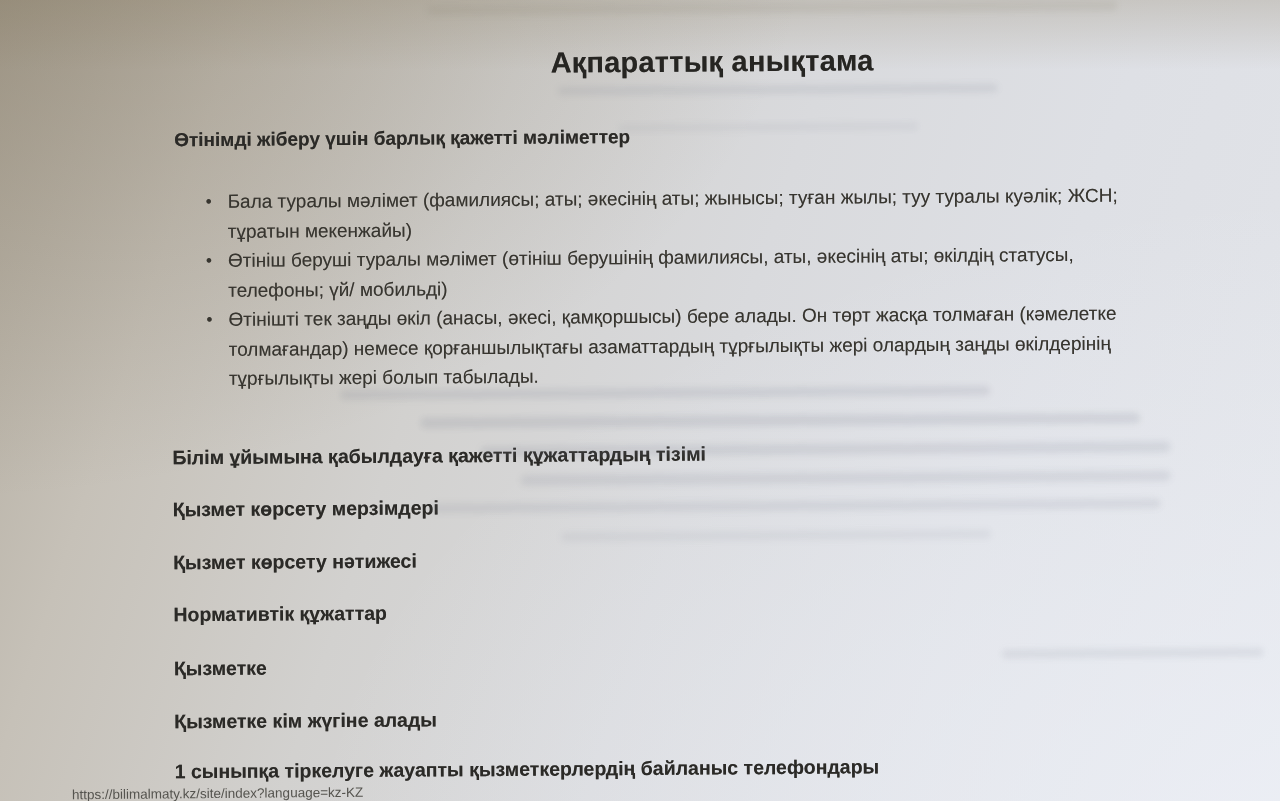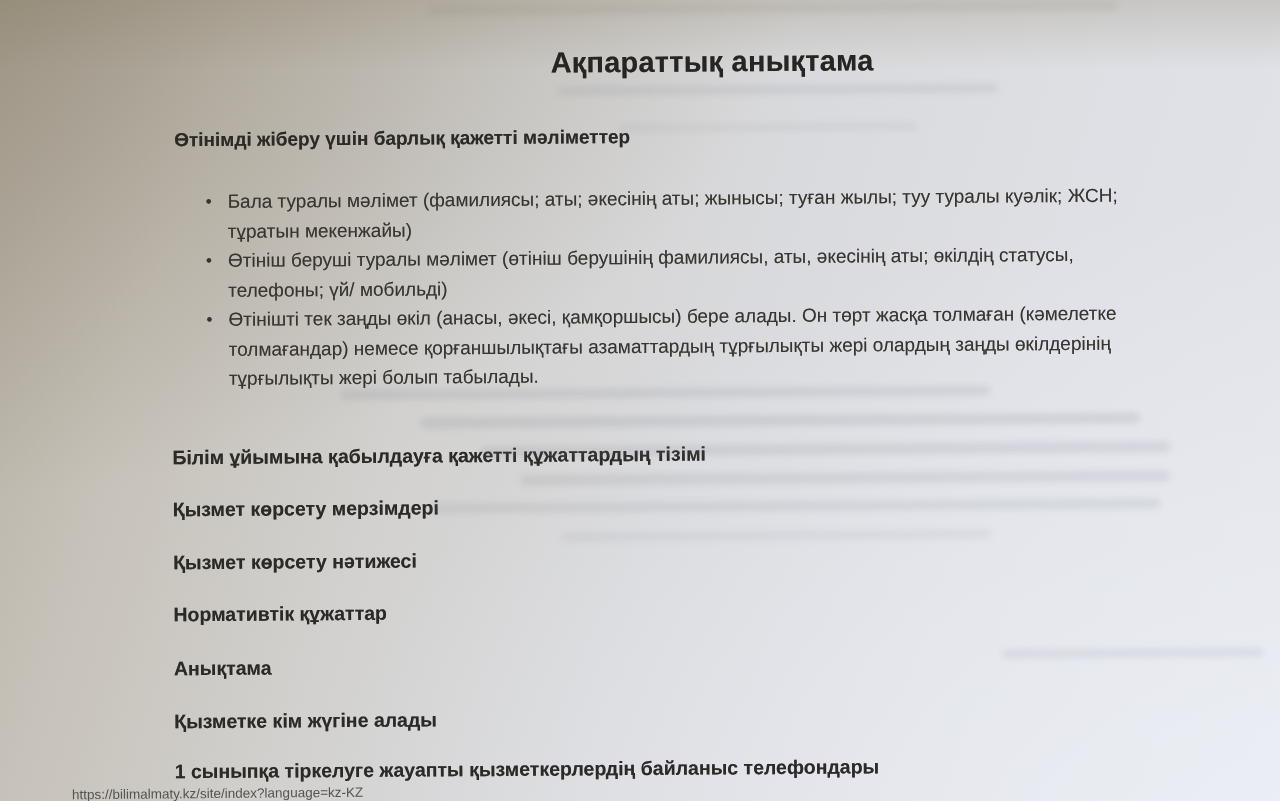--- a/index.html
+++ b/index.html
@@ -119,21 +119,21 @@
     <li>
       <span class="bullet-dot">•</span>
       <span>Өтінішті тек заңды өкіл (анасы, әкесі, қамқоршысы) бере алады. Он төрт жасқа толмаған (кәмелетке толмағандар) немесе қорғаншылықтағы азаматтардың тұрғылықты жері олардың заңды өкілдерінің тұрғылықты жері болып табылады.</span>
     </li>
   </ul>
 
   <div class="section-link" style="top:443px">Білім ұйымына қабылдауға қажетті құжаттардың тізімі</div>
   <div class="section-link" style="top:495px">Қызмет көрсету мерзімдері</div>
   <div class="section-link" style="top:548px">Қызмет көрсету нәтижесі</div>
   <div class="section-link" style="top:600px">Нормативтік құжаттар</div>
-  <div class="section-link" style="top:654px">Анықтама</div>
+  <div class="section-link" style="top:654px">Қызметке</div>
   <div class="section-link" style="top:707px">Қызметке кім жүгіне алады</div>
   <div class="section-link" style="top:757px">1 сыныпқа тіркелуге жауапты қызметкерлердің байланыс телефондары</div>
 
   <div class="ghost warm" style="top:4px;   left:430px; width:690px; height:10px; opacity:.55"></div>
   <div class="ghost" style="top:86px;  left:560px; width:440px; height:9px;  opacity:.7"></div>
   <div class="ghost" style="top:124px; left:620px; width:300px; height:8px;  opacity:.45"></div>
   <div class="ghost" style="top:388px; left:340px; width:650px; height:10px; opacity:.8"></div>
   <div class="ghost" style="top:416px; left:420px; width:720px; height:11px; opacity:.85"></div>
   <div class="ghost" style="top:445px; left:480px; width:690px; height:11px; opacity:.8"></div>
   <div class="ghost" style="top:474px; left:520px; width:650px; height:11px; opacity:.75"></div>

